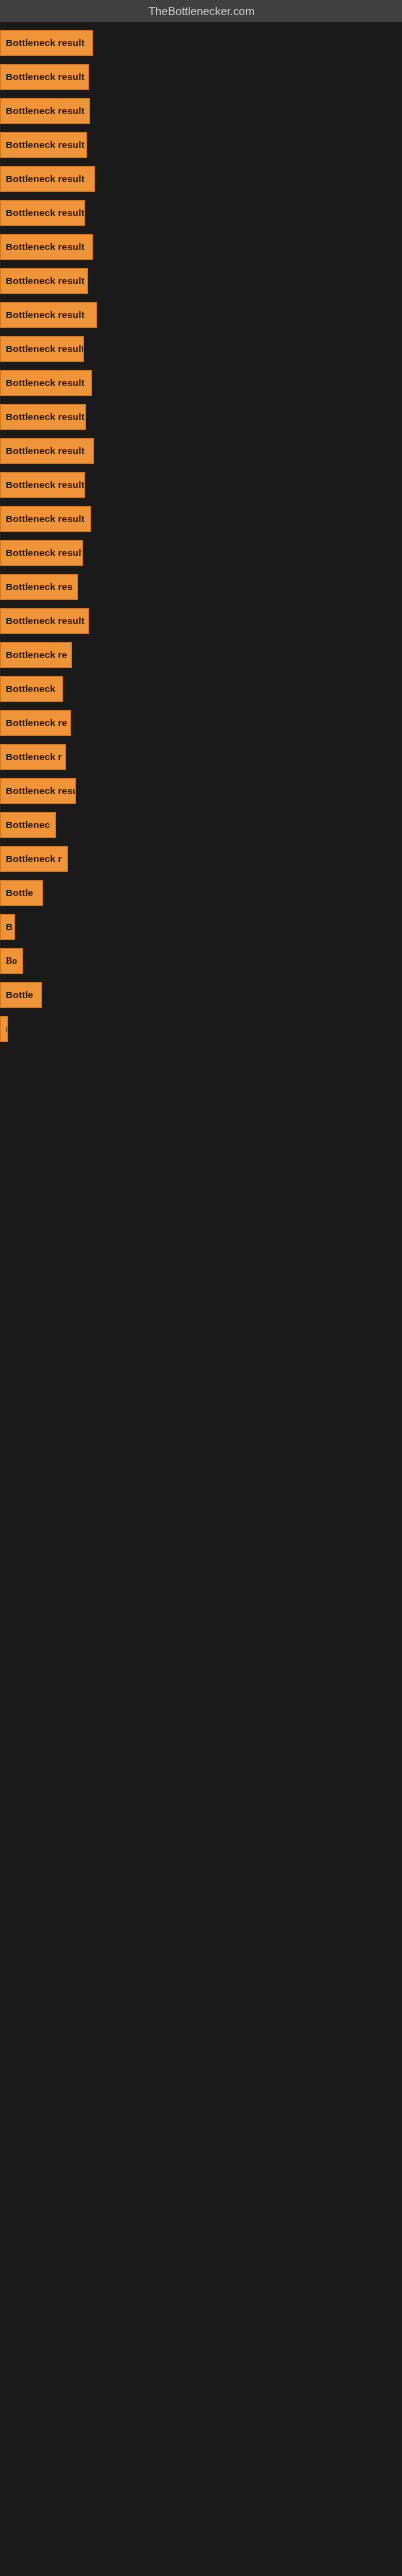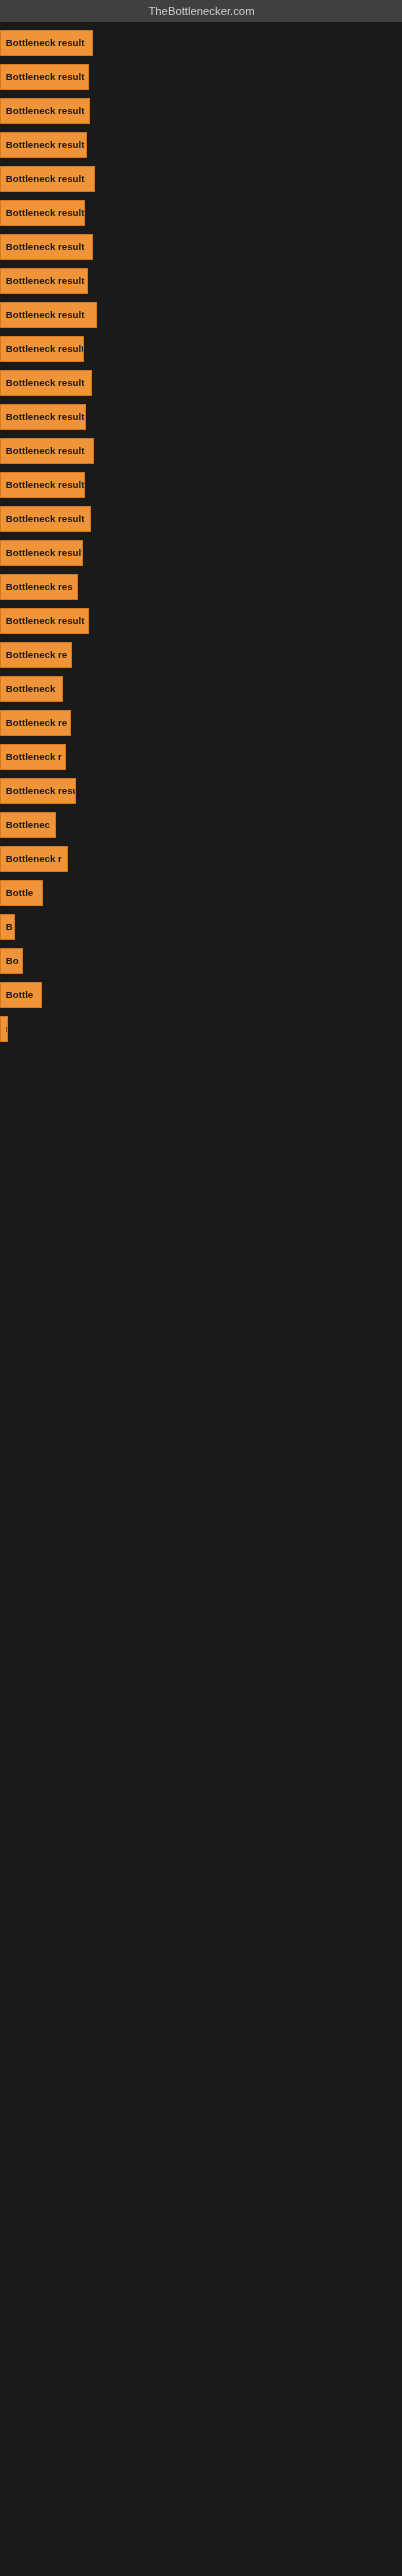--- a/index.html
+++ b/index.html
@@ -188,21 +188,21 @@
       <div class="bar" style="width: 43px;">
         <span class="bar-label">Bottle</span>
       </div>
     </div>
     <div class="bar-row">
       <div class="bar" style="width: 14.5px;">
         <span class="bar-label">B</span>
       </div>
     </div>
     <div class="bar-row">
-      <div class="bar" style="width: 22.5px;">
+      <div class="bar" style="width: 22.5px; font-family: Liberation Serif, serif;">
         <span class="bar-label">Bo</span>
       </div>
     </div>
     <div class="bar-row">
       <div class="bar" style="width: 42px;">
         <span class="bar-label">Bottle</span>
       </div>
     </div>
     <div class="bar-row">
       <div class="bar" style="width: 8px;">

